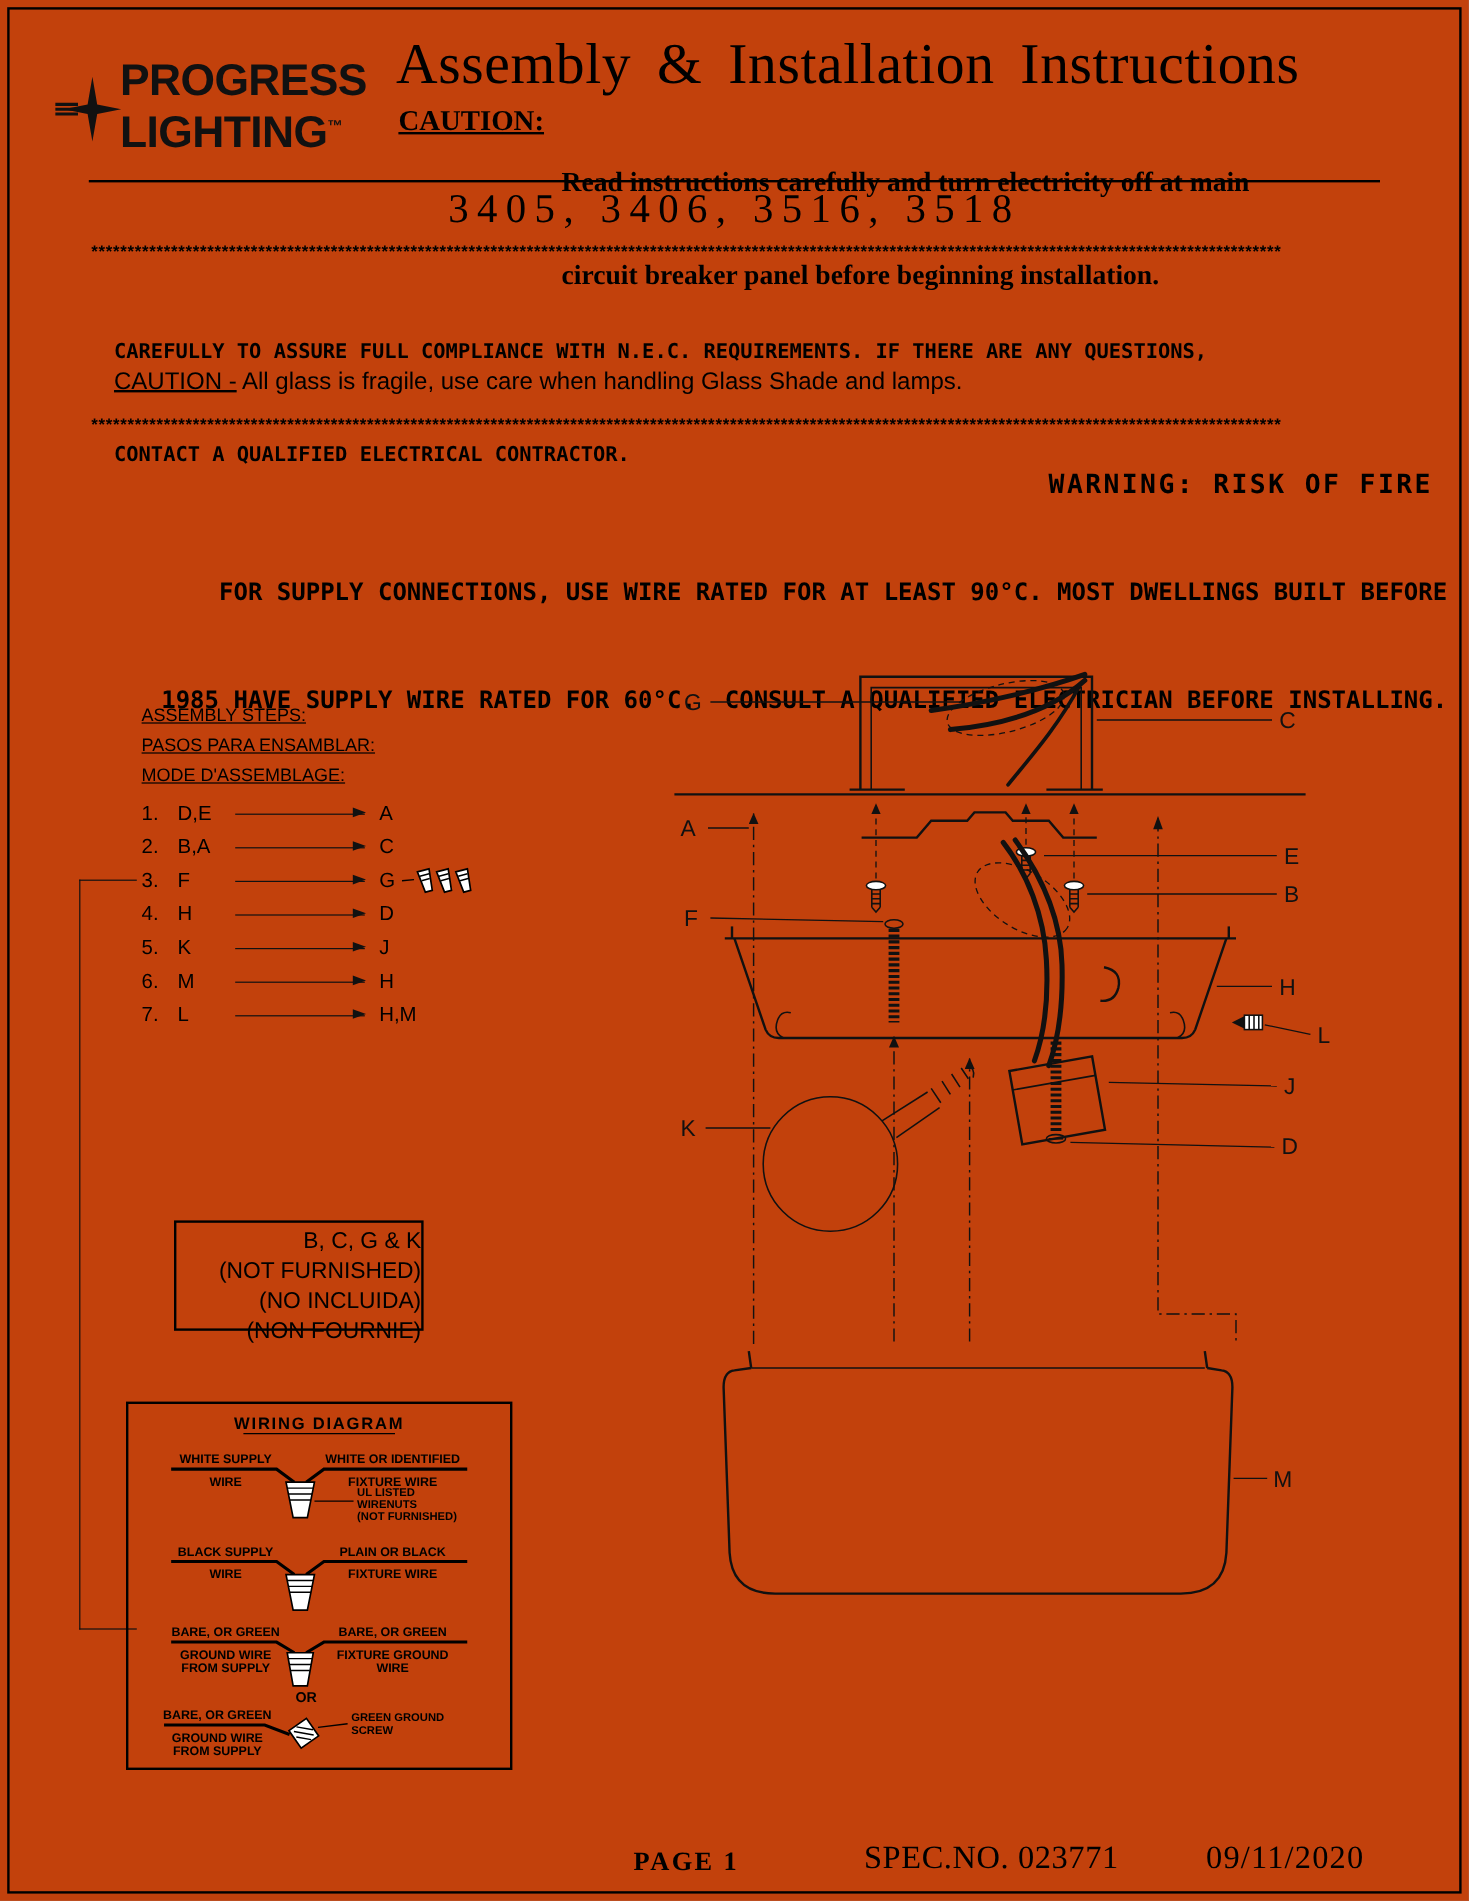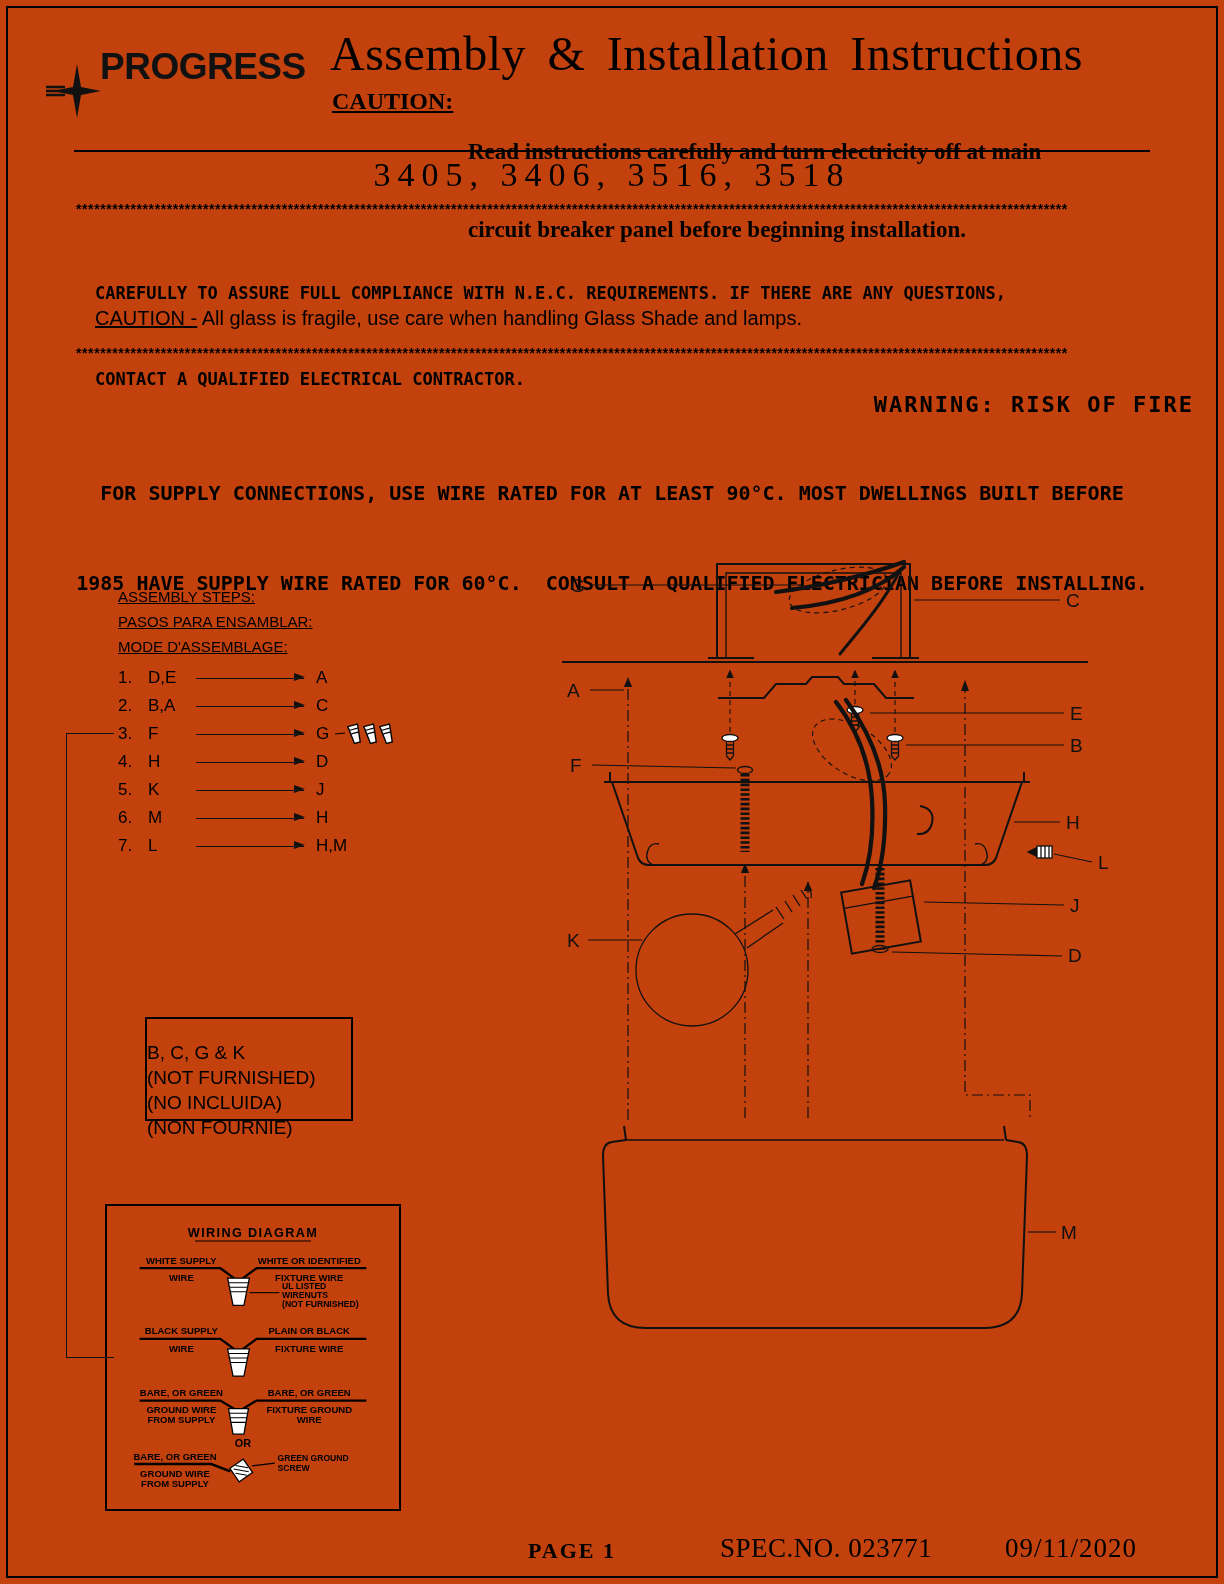--- a/index.html
+++ b/index.html
@@ -20,38 +20,38 @@
 .stars{position:absolute;left:76px;width:1066px;font-size:14px;font-weight:bold;white-space:nowrap;overflow:hidden;letter-spacing:0.6px}
 .stars-1{top:201px}
 .stars-2{top:345px}
 
 .warn-para{position:absolute;left:95px;top:222px;font-family:"DejaVu Sans Mono",monospace;font-weight:bold;font-size:17px;line-height:28.5px;white-space:pre}
 .ul{text-decoration:underline}
 
 .glass-caution{position:absolute;left:95px;top:307px;font-size:20px}
 
 .fire-title{position:absolute;left:30px;top:392px;width:1164px;text-align:right;font-family:"DejaVu Sans Mono",monospace;font-weight:bold;font-size:22px;letter-spacing:2px}
-.fire-lines{position:absolute;left:18px;top:418px;width:1188px;text-align:center;font-family:"DejaVu Sans Mono",monospace;font-weight:bold;font-size:20px;line-height:30px;white-space:pre}
+.fire-lines{position:absolute;left:18px;top:418px;width:1188px;text-align:right;font-family:"DejaVu Sans Mono",monospace;font-weight:bold;font-size:20px;line-height:30px;white-space:pre}
 
 .asm-headings{position:absolute;left:118px;top:584px;font-size:15px;line-height:25px}
 .asm-headings div{text-decoration:underline}
 .asm-steps{position:absolute;left:118px;top:664px;font-size:17px}
 .step{display:flex;align-items:center;height:28px}
 .s-num{width:30px}
 .s-from{width:48px}
 .s-line{position:relative;width:108px;height:0;border-top:1.8px solid #111}
 .s-line::after{content:"";position:absolute;right:-1px;top:-5.3px;width:0;height:0;border-left:11px solid #111;border-top:4.8px solid transparent;border-bottom:4.8px solid transparent}
 .s-to{margin-left:12px}
 .nuts{width:64px;height:30px;margin-left:6px}
 
 .bracket{position:absolute;left:66px;top:733px;width:48px;height:625px;border-left:1.8px solid #111;border-top:1.8px solid #111;border-bottom:1.8px solid #111}
 
-.nf-box{position:absolute;left:145px;top:1017px;width:208px;height:104px;border:2px solid #000;text-align:left;font-size:19px;line-height:25px;padding-top:21px}
-
-.wire-box{position:absolute;left:105px;top:1204px;width:296px;height:307px;border:2px solid #000}
+.nf-box{position:absolute;left:145px;top:1017px;width:208px;height:92px;border:2px solid #000;text-align:right;font-size:19px;line-height:25px;padding-top:3px}
+
+.wire-box{position:absolute;left:105px;top:1168px;width:322px;height:307px;border:2px solid #000}
 .wiring-svg{width:100%;height:100%}
 
 .main-svg{position:absolute;left:540px;top:550px;width:600px;height:820px}
 
 .footer-page{position:absolute;left:528px;top:1538px;font-family:"Liberation Serif",serif;font-weight:bold;font-size:22px;letter-spacing:2px;}
 .footer-spec{position:absolute;left:720px;top:1533px;font-family:"Liberation Serif",serif;font-size:27px;letter-spacing:0.5px}
 .footer-date{position:absolute;left:1005px;top:1533px;font-family:"Liberation Serif",serif;font-size:27px;letter-spacing:1px}
 
 
 .s1{stroke:#111;stroke-width:1.3;fill:none}
@@ -78,20 +78,21 @@
 
 <div class="page">
   <div class="page-border"></div>
 
   <svg class="logo-star" width="56" height="58" viewBox="0 0 56 58">
     <polygon points="31,2 35,25 55,29 35,33 31,56 27,33 7,29 27,25" fill="#111"></polygon>
     <path d="M0,25 H19 M0,29 H16 M0,33 H19" stroke="#111" stroke-width="2.6" fill="none"></path>
   </svg>
   <div class="brand">
     <div>PROGRESS</div>
+    <div><span>LIGHTING</span><span class="tm">™</span></div>
   </div>
 
   <div class="main-title">Assembly &amp; Installation Instructions</div>
   <div class="hdr-caution-label">CAUTION:</div>
   <div class="hdr-caution-text">
     <div>Read instructions carefully and turn electricity off at main</div>
     <div>circuit breaker panel before beginning installation.</div>
   </div>
   <div class="header-rule"></div>
   <div class="models">3405, 3406, 3516, 3518</div>

